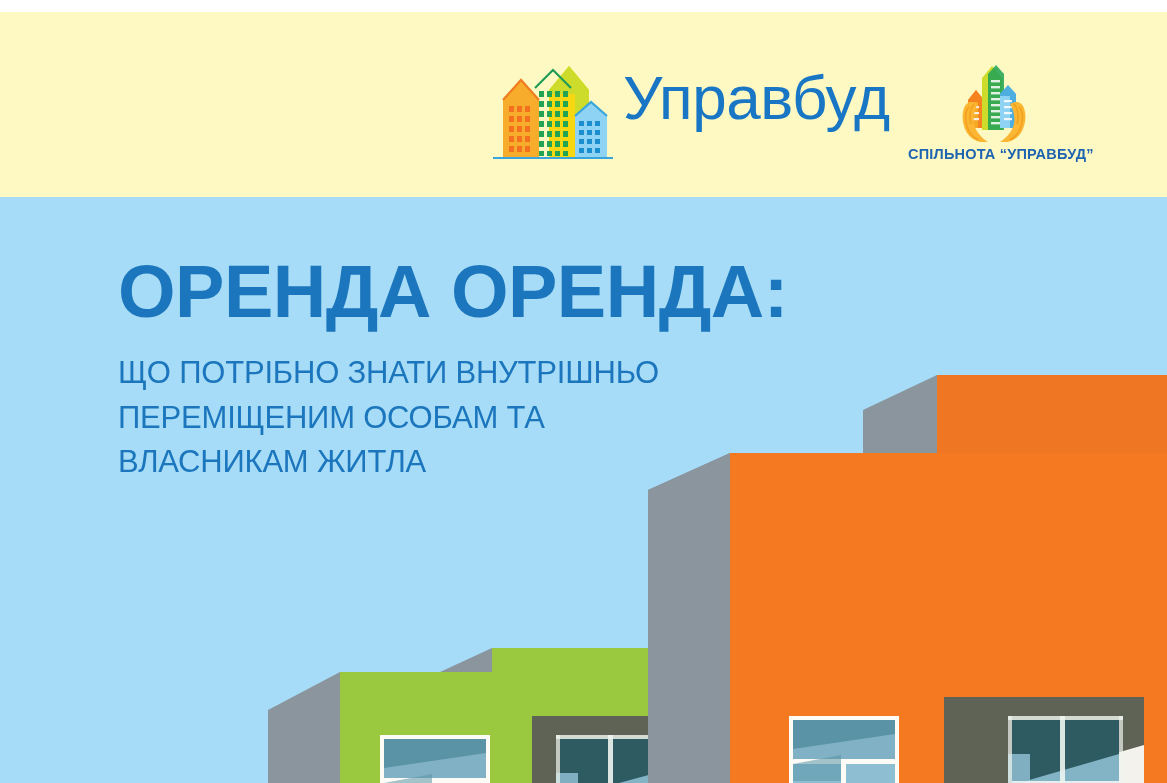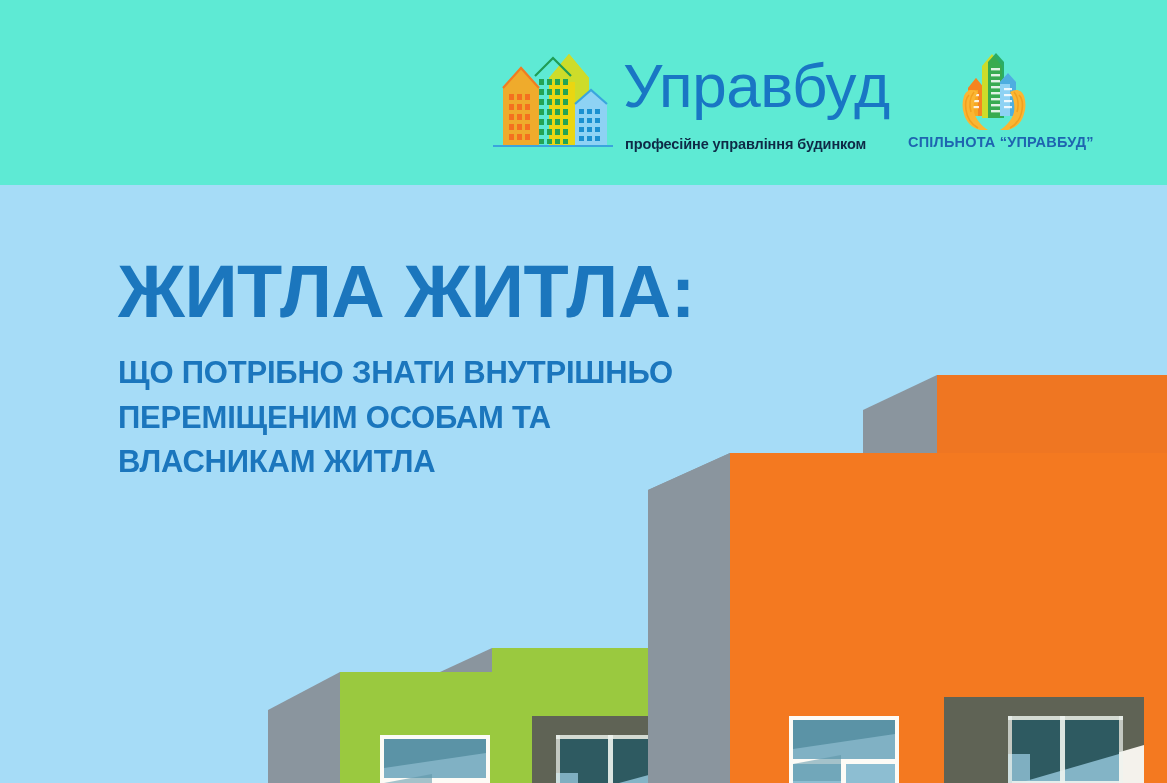--- a/index.html
+++ b/index.html
@@ -17,24 +17,24 @@
     position: relative;
     width: 1167px;
     height: 783px;
     overflow: hidden;
     background: #ffffff;
   }
 
   
   .header {
     position: absolute;
-    left: 0; top: 0;
+    left: 0; top: 12px;
     width: 1167px;
     height: 185px;
-    background: #5eead4;
+    background: #fef9c3;
     z-index: 20;
   }
   .logo-primary {
     position: absolute;
     left: 487px;
     top: 44px;
     width: 370px;
     height: 112px;
   }
   .logo-primary .mark {
@@ -120,21 +120,21 @@
     line-height: 1.0;
     font-weight: 700;
     letter-spacing: -0.5px;
     margin: 0 0 22px 0;
     white-space: nowrap;
   }
   .hero-sub {
     color: #1b76bd;
     font-size: 31px;
     line-height: 1.44;
-    font-weight: 700;
+    font-weight: 400;
     letter-spacing: -0.2px;
     margin: 0;
     max-width: 620px;
   }
 </style>
 </head>
 <body>
 
 <div class="page">
 
@@ -216,21 +216,20 @@
               <rect x="100" y="81" width="5" height="5"></rect>
               <rect x="108" y="81" width="5" height="5"></rect>
             <rect x="92" y="90" width="5" height="5"></rect>
               <rect x="100" y="90" width="5" height="5"></rect>
               <rect x="108" y="90" width="5" height="5"></rect>
           </g>
           <line x1="6" y1="100" x2="126" y2="100" stroke="#3aa5dd" stroke-width="2"></line>
         </svg>
       </span>
       <div class="wordmark">Управбуд</div>
-      <div class="tagline">професійне управління будинком</div>
     </div>
 
     <div class="logo-secondary">
       <span class="mark">
         <svg viewBox="0 0 112 88" width="112" height="88" xmlns="http://www.w3.org/2000/svg">
 
           <polygon points="30,40 38,30 46,40 46,68 30,68" fill="#f7a823"></polygon>
           <polygon points="30,40 38,30 46,40 46,68 40,68 40,42 30,42" fill="#f4701f" opacity="0.65"></polygon>
           <polygon points="44,18 54,6 64,18 64,70 44,70" fill="#cddc2a"></polygon>
           <polygon points="50,14 58,5 66,14 66,70 50,70" fill="#23a455" opacity="0.88"></polygon>
@@ -356,18 +355,18 @@
         <rect x="556" y="550" width="115" height="4" fill="#e8efe9" opacity="0.85"></rect>
         <rect x="608" y="550" width="5" height="108" fill="#eef4f0" opacity="0.9"></rect>
         <rect x="556" y="550" width="4" height="108" fill="#eef4f0" opacity="0.7"></rect>
         <rect x="560" y="612" width="108" height="4" fill="#eef4f0" opacity="0.9"></rect>
       </g>
 
       <polygon points="648,305 730,268 730,598 648,598" fill="#8a959e"></polygon>
     </svg>
 
     <div class="hero-text">
-      <h1 class="hero-title">ЖИТЛА ЖИТЛА:</h1>
+      <h1 class="hero-title">ОРЕНДА ОРЕНДА:</h1>
       <p class="hero-sub">ЩО ПОТРІБНО ЗНАТИ ВНУТРІШНЬО ПЕРЕМІЩЕНИМ ОСОБАМ ТА ВЛАСНИКАМ ЖИТЛА</p>
     </div>
   </div>
 
 </div>
 
 </body></html>

